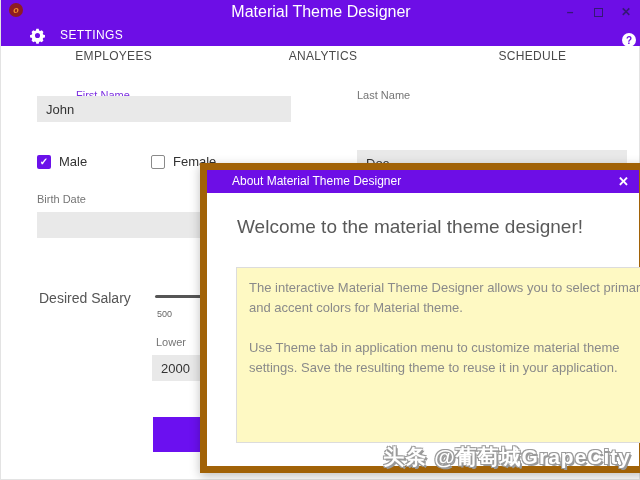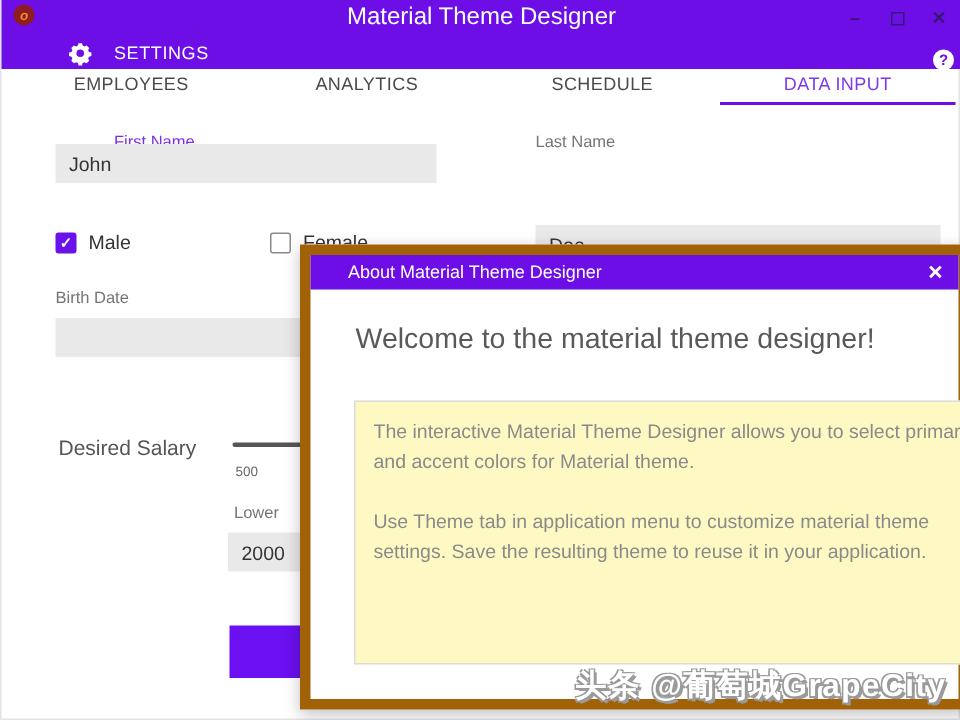--- a/index.html
+++ b/index.html
@@ -15,21 +15,21 @@
               display:flex; align-items:center; justify-content:center; line-height:1; }
   .win-title { position:absolute; left:0; top:0; width:640px; height:24px; text-align:center;
                color:#fff; font-size:16px; line-height:24px; }
   .win-controls { position:absolute; right:6px; top:0; height:24px; display:flex; align-items:center; gap:10px; }
   .win-btn { width:18px; height:18px; display:flex; align-items:center; justify-content:center;
              color:rgba(35,28,80,.75); font-size:12px; font-weight:bold; cursor:default; }
   .max-glyph { width:9px; height:9px; border:1.5px solid rgba(35,28,80,.75); }
 
   
   .menubar { position:absolute; left:0; top:24px; width:640px; height:22px; background:#6d0ee6;
-             display:flex; align-items:center;padding-left:16px; }
+             display:flex; align-items:center; }
   .gear { margin-left:28px; width:17px; height:17px; }
   .menubar-label { margin-left:14px; color:#fff; font-size:12px; letter-spacing:.4px; }
   .help-btn { position:absolute; right:5px; top:9px; width:14px; height:14px; border-radius:50%;
               background:#fff; color:#6d0ee6; font-size:10px; font-weight:bold;
               display:flex; align-items:center; justify-content:center; }
 
   
   .tabs { position:absolute; left:8px; top:46px; width:628px; height:22px; display:flex; }
   .tab { flex:1; text-align:center; font-size:12px; color:#4a4a4a; letter-spacing:.3px;
          padding-top:3px; position:relative; cursor:default; }
@@ -94,34 +94,33 @@
       <path fill="#fff" fill-rule="evenodd" d="M10.3 2.5h3.4l.5 2.3c.6.2 1.1.5 1.6.8l2.2-1 2.4 2.4-1 2.2c.3.5.6 1 .8 1.6l2.3.5v3.4l-2.3.5c-.2.6-.5 1.1-.8 1.6l1 2.2-2.4 2.4-2.2-1c-.5.3-1 .6-1.6.8l-.5 2.3h-3.4l-.5-2.3c-.6-.2-1.1-.5-1.6-.8l-2.2 1-2.4-2.4 1-2.2c-.3-.5-.6-1-.8-1.6l-2.3-.5v-3.4l2.3-.5c.2-.6.5-1.1.8-1.6l-1-2.2 2.4-2.4 2.2 1c.5-.3 1-.6 1.6-.8l.5-2.3zM12 8.4a3.6 3.6 0 100 7.2 3.6 3.6 0 000-7.2z"></path>
     </svg>
     <span class="menubar-label">SETTINGS</span>
     <div class="help-btn">?</div>
   </div>
 
   <div class="tabs">
     <div class="tab">EMPLOYEES</div>
     <div class="tab">ANALYTICS</div>
     <div class="tab">SCHEDULE</div>
-    <div class="tab active">DATA INPUT</div>
   </div>
 
   <div class="field-label focused" style="left:36px; top:89px;padding-left:39px;">First Name</div>
   <div class="text-input" style="left:36px; top:96px; width:254px;">John</div>
 
   <div class="field-label" style="left:356px; top:89px;">Last Name</div>
   <div class="text-input" style="left:356px; top:108px; width:270px;margin-top:42px;">Doe</div>
 
   <div class="checkbox-row" style="left:36px; top:154px;">
     <span class="cb checked">✓</span>
     <span class="cb-label">Male</span>
   </div>
-  <div class="checkbox-row" style="left:150px; top:154px;margin-left:29px;">
+  <div class="checkbox-row" style="left:150px; top:154px;">
     <span class="cb unchecked"></span>
     <span class="cb-label">Female</span>
   </div>
 
   <div class="field-label" style="left:36px; top:193px;">Birth Date</div>
   <div class="text-input" style="left:36px; top:212px; width:254px;"></div>
 
   <div class="salary-label">Desired Salary</div>
   <div class="slider-track"></div>
   <div class="tick">500</div>

